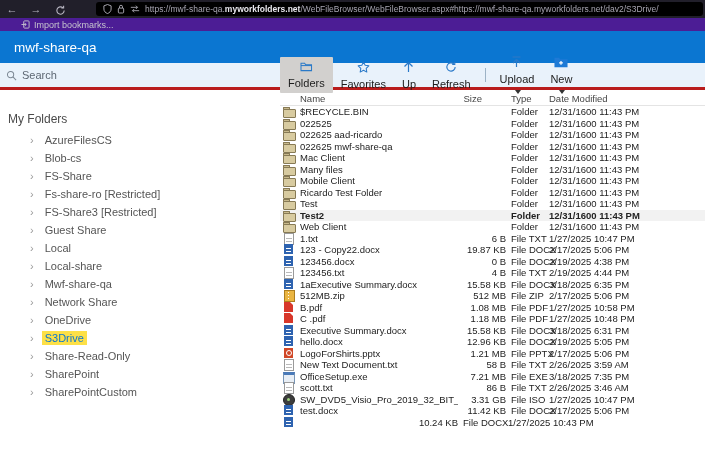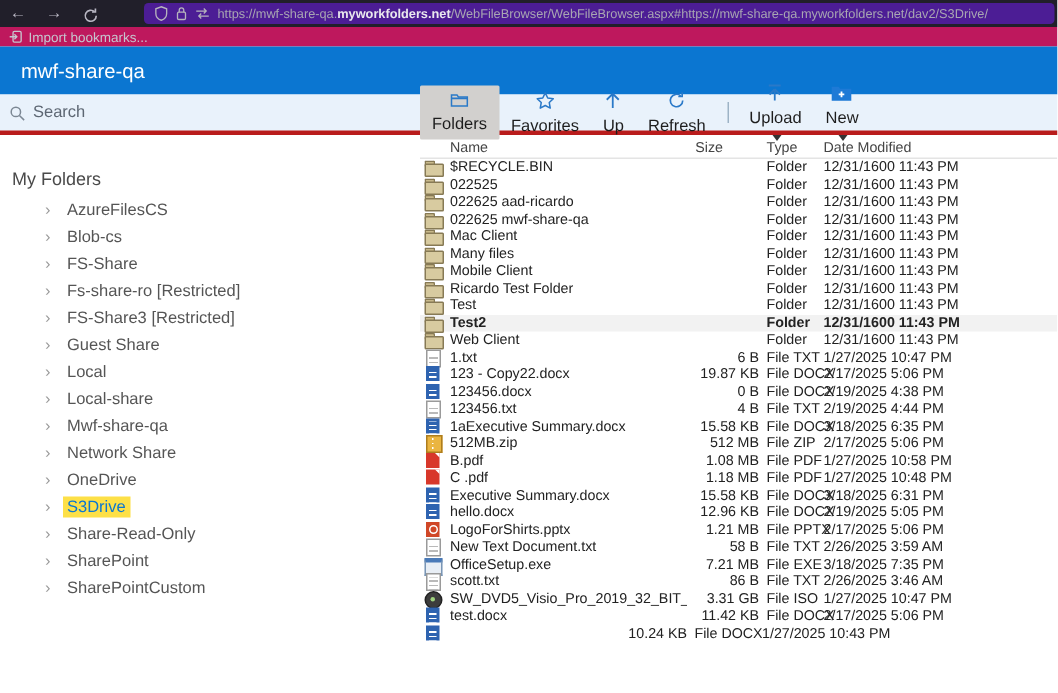--- a/index.html
+++ b/index.html
@@ -3,26 +3,26 @@
 <meta charset="utf-8">
 <style>
   * { margin:0; padding:0; box-sizing:border-box; }
   html,body { width:705px; height:462px; overflow:hidden; background:#fff;
     font-family:"Liberation Sans","DejaVu Sans",sans-serif; }
 
   
   .navbar { height:18px; background:#211f2a; display:flex; align-items:center; }
   .nav-btn { color:#b8b6c2; font-size:11px; line-height:18px; width:24px; text-align:center;
     cursor:default; }
-  .url-bar { flex:1; height:14px; margin:0 2px 0 24px; background:#4c1d95; border-radius:3px;
+  .url-bar { flex:1; height:14px; margin:0 2px 0 24px; background:#000000; border-radius:3px;
     display:flex; align-items:center; padding:0 7px; gap:5px; overflow:hidden; }
   .url-text { font-size:8.5px; color:#a8a6b2; white-space:nowrap; overflow:hidden; }
   .url-text .domain { color:#e9e8ee; font-weight:bold; }
-  .bookmarksbar { height:13px; background:#be185d; display:flex; align-items:center;
-    padding-left:6px; gap:4px; }
+  .bookmarksbar { height:13px; background:#4c1d95; display:flex; align-items:center;
+    padding-left:21px; gap:4px; }
   .bookmarksbar span.lbl { font-size:9px; color:#c6c4ce; }
 
   
   .appheader { height:32px; background:#0b76d1; color:#fff; display:flex; align-items:center;
     padding-left:14px; font-size:13.5px; }
 
   
   .toolbarband { height:27px; background:#e9f2fb; display:flex; border-bottom:3px solid #b91c1c; }
   .searcharea { width:280px; display:flex; align-items:center; padding-left:6px; gap:5px;
     color:#5d6773; font-size:11px; }

